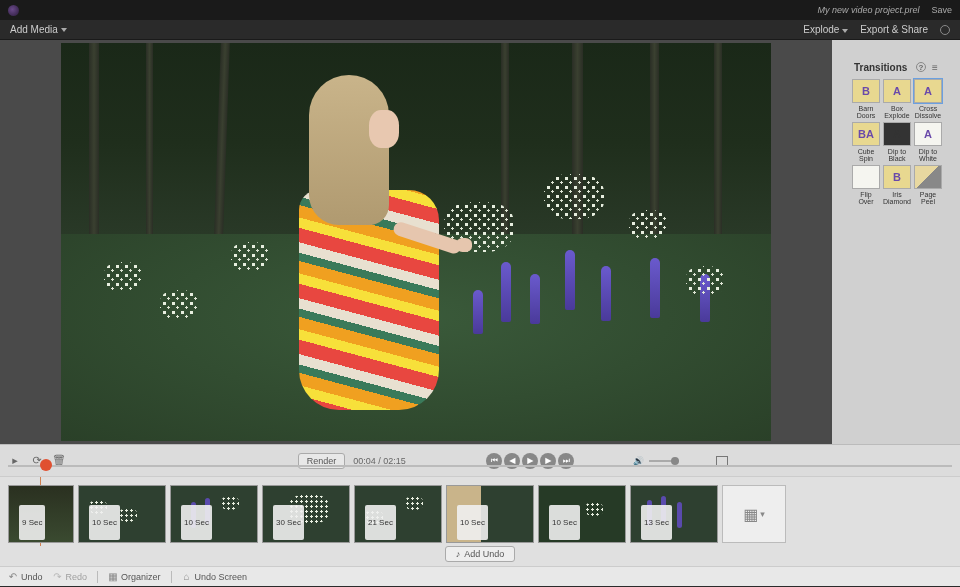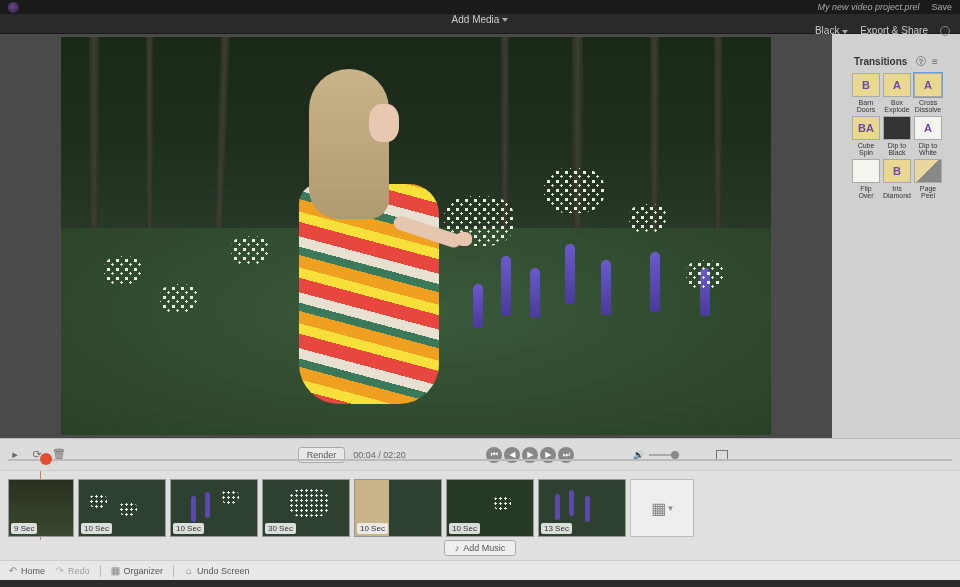--- a/index.html
+++ b/index.html
@@ -1,25 +1,25 @@
 <!DOCTYPE html>
 <html><head>
 <meta charset="utf-8">
 <style>
 * { margin: 0; padding: 0; box-sizing: border-box; font-family: "Segoe UI", Arial, sans-serif; }
 body { width: 960px; height: 587px; background: #2a2a2a; overflow: hidden; font-size: 10px; color: #888; }
 
 
-.titlebar { height: 14px; background: #1a1a1a; display: flex; align-items: center; justify-content: flex-start; padding: 0 8px; font-size: 9px; color: #aaa; }
+.titlebar { height: 20px; background: #1a1a1a; display: flex; align-items: center; justify-content: flex-start; padding: 0 8px; font-size: 9px; color: #aaa; }
 .titlebar .project-name { font-style: italic; margin-right: 12px; }
 .titlebar .save { cursor: pointer; }
 .app-icon { width: 11px; height: 11px; border-radius: 50%; background: radial-gradient(circle at 40% 40%, #6a4a8a, #2a1a3a); margin-right: auto; }
 
 
-.modebar { height: 20px; background: #2a2a2a; display: flex; align-items: center; font-size: 10px; color: #ccc; border-bottom: 1px solid #1a1a1a; flex-direction: column; }
+.modebar { height: 20px; background: #2a2a2a; display: flex; align-items: center; font-size: 10px; color: #ccc; border-bottom: 1px solid #1a1a1a; }
 .add-media { padding: 0 10px; cursor: pointer; display:flex; align-items:center; gap:3px; }
 .mode-tabs { position: absolute; left: 50%; transform: translateX(-50%); display: flex; }
 .mode-tabs .tab { padding: 4px 12px; cursor: pointer; background: #3a3a3a; }
 .mode-tabs .tab.active { background: #1a1a1a; font-weight: 600; }
 .mode-tabs .tab:nth-child(2), .mode-tabs .tab:nth-child(3) { background: #3a3a3a; border-left: 1px solid #555; }
 .right-actions { margin-left: auto; display: flex; gap: 12px; padding: 0 10px; align-items: center; }
 .gear-icon { width:10px; height:10px; border:1px solid #888; border-radius:50%; position:relative; }
 
 
 .main { display: flex; height: 404px; }
@@ -76,21 +76,21 @@
 .vol-thumb{width:8px;height:8px;border-radius:50%;background:#888;position:absolute;right:0;top:-3px}
 .fullscreen{width:12px;height:10px;border:1.5px solid #777;cursor:pointer}
 .zoom-bar{position:absolute;left:8px;right:8px;top:20px;height:4px}
 .zoom-track{position:absolute;left:0;right:0;top:0;height:2px;background:#bbb}
 .playhead{position:absolute;left:32px;top:-6px;width:12px;height:12px;background:#e05030;border-radius:50%}
 .controls{position:relative;height:32px}
 
 
 .timeline { height: 90px; background:#e0e0e0; display:flex; align-items:flex-start; padding:8px; gap:4px; position:relative; border-top:1px solid #ccc;}
 .clip { position:relative; height:58px; border:1px solid #999; background:#2a3a28; overflow:hidden; cursor:pointer;}
-.clip .dur { position:absolute; left:2px; bottom:2px; font-size:8px; background:rgba(240,240,240,0.9); color:#333; padding:1px 3px; border-radius:2px;}
+.clip .dur { position:absolute; left:10px; bottom:2px; font-size:8px; background:rgba(240,240,240,0.9); color:#333; padding:13px 3px; border-radius:2px;}
 .clip .scn{position:absolute;inset:0}
 .clip .cw{position:absolute;width:18px;height:14px;background:radial-gradient(circle,#e8efe0 30%,transparent 31%) 0 0/5px 5px;border-radius:40%}
 .clip .cl{position:absolute;width:5px;height:26px;background:#5a4aad;border-radius:3px}
 .add-clip { width:64px; height:58px; border:1px solid #bbb; background:#eee; display:flex; align-items:center; justify-content:center; color:#888; font-size:16px; cursor:pointer;}
 .add-music-row{position:absolute;left:0;right:0;bottom:4px;display:flex;justify-content:center}
 .add-music{padding:2px 10px;border:1px solid #aaa;background:#eee;border-radius:3px;font-size:9px;color:#555;cursor:pointer;display:flex;gap:4px;align-items:center}
 .playline{position:absolute;left:40px;top:0;bottom:20px;width:1px;background:#d08050}
 
 
 .footer { height:20px; background:#e8e8e8; border-top:1px solid #ccc; display:flex; align-items:center; padding:0 8px; gap:10px; font-size:9px; color:#555;}
@@ -108,21 +108,21 @@
   <span class="project-name">My new video project.prel</span>
   <span class="save">Save</span>
 </div>
 
 <div class="modebar">
   <div class="add-media">
     <span>Add Media</span>
     <span class="caret-down"></span>
   </div>
   <div class="right-actions">
-    <span><span>Black</span> <span class="caret-down"></span></span>
+    <span><span>Explode</span> <span class="caret-down"></span></span>
     <span>Export &amp; Share</span>
     <span class="gear-icon"></span>
   </div>
 </div>
 
 <div class="main">
   <div class="preview-wrap">
     <div class="preview">
       <div class="forest"></div>
       <div class="trunk t1"></div>
@@ -225,21 +225,21 @@
     </div>
   </div>
 </div>
 
 <div class="controls">
   <span class="icon-btn">▸</span>
   <span class="icon-btn">⟳</span>
   <span class="icon-btn">🗑</span>
   <div class="spacer"></div>
   <span class="render-btn">Render</span>
-  <span class="time"><span>00:04</span> / <span>02:20</span></span>
+  <span class="time"><span>00:04</span> / <span>02:15</span></span>
   <div class="spacer" style="flex:0.3"></div>
   <div class="transport">
     <div class="tbtn">⏮</div>
     <div class="tbtn">◀</div>
     <div class="tbtn">▶</div>
     <div class="tbtn">▶</div>
     <div class="tbtn">⏭</div>
   </div>
   <div class="spacer" style="flex:0.2"></div>
   <div class="vol">
@@ -275,48 +275,54 @@
       <div class="cl" style="left:34px;top:12px"></div>
       <div class="cw" style="left:50px;top:10px"></div>
       <div class="dur">10 Sec</div>
     </div>
   <div class="clip" style="width:88px">
       <div class="scn" style="background:#2e4030"></div>
       <div class="cw" style="left:26px;top:8px;width:40px;height:30px"></div>
       <div class="dur">30 Sec</div>
     </div>
   <div class="clip" style="width:88px">
+      <div class="scn" style="background:#2e4030"></div>
+      <div class="cw" style="left:10px;top:24px"></div>
+      <div class="cw" style="left:50px;top:10px"></div>
+      <div class="dur">21 Sec</div>
+    </div>
+  <div class="clip" style="width:88px">
       <div class="scn" style="background:linear-gradient(90deg,#c9b48a 40%,#2e4030 40%)"></div>
       <div class="dur">10 Sec</div>
     </div>
   <div class="clip" style="width:88px">
       <div class="scn" style="background:#263a26"></div>
       <div class="cw" style="left:46px;top:16px"></div>
       <div class="dur">10 Sec</div>
     </div>
   <div class="clip" style="width:88px">
       <div class="scn" style="background:#2e4030"></div>
       <div class="cl" style="left:16px;top:14px"></div>
       <div class="cl" style="left:30px;top:10px"></div>
       <div class="cl" style="left:46px;top:16px"></div>
       <div class="dur">13 Sec</div>
     </div>
   <div class="add-clip">▦<span style="font-size:9px;margin-left:2px">▾</span></div>
   <div class="add-music-row">
     <div class="add-music">
         <span>♪</span>
-        <span>Add Music</span>
+        <span>Add Undo</span>
       </div>
   </div>
 </div>
 
 <div class="footer">
   <div class="fbtn">
       <span class="fic">↶</span>
-      <span>Home</span>
+      <span>Undo</span>
     </div>
   <div class="fbtn" style="opacity:.5">
       <span class="fic">↷</span>
       <span>Redo</span>
     </div>
   <div class="sep"></div>
   <div class="fbtn">
       <span class="fic">▦</span>
       <span>Organizer</span>
     </div>

